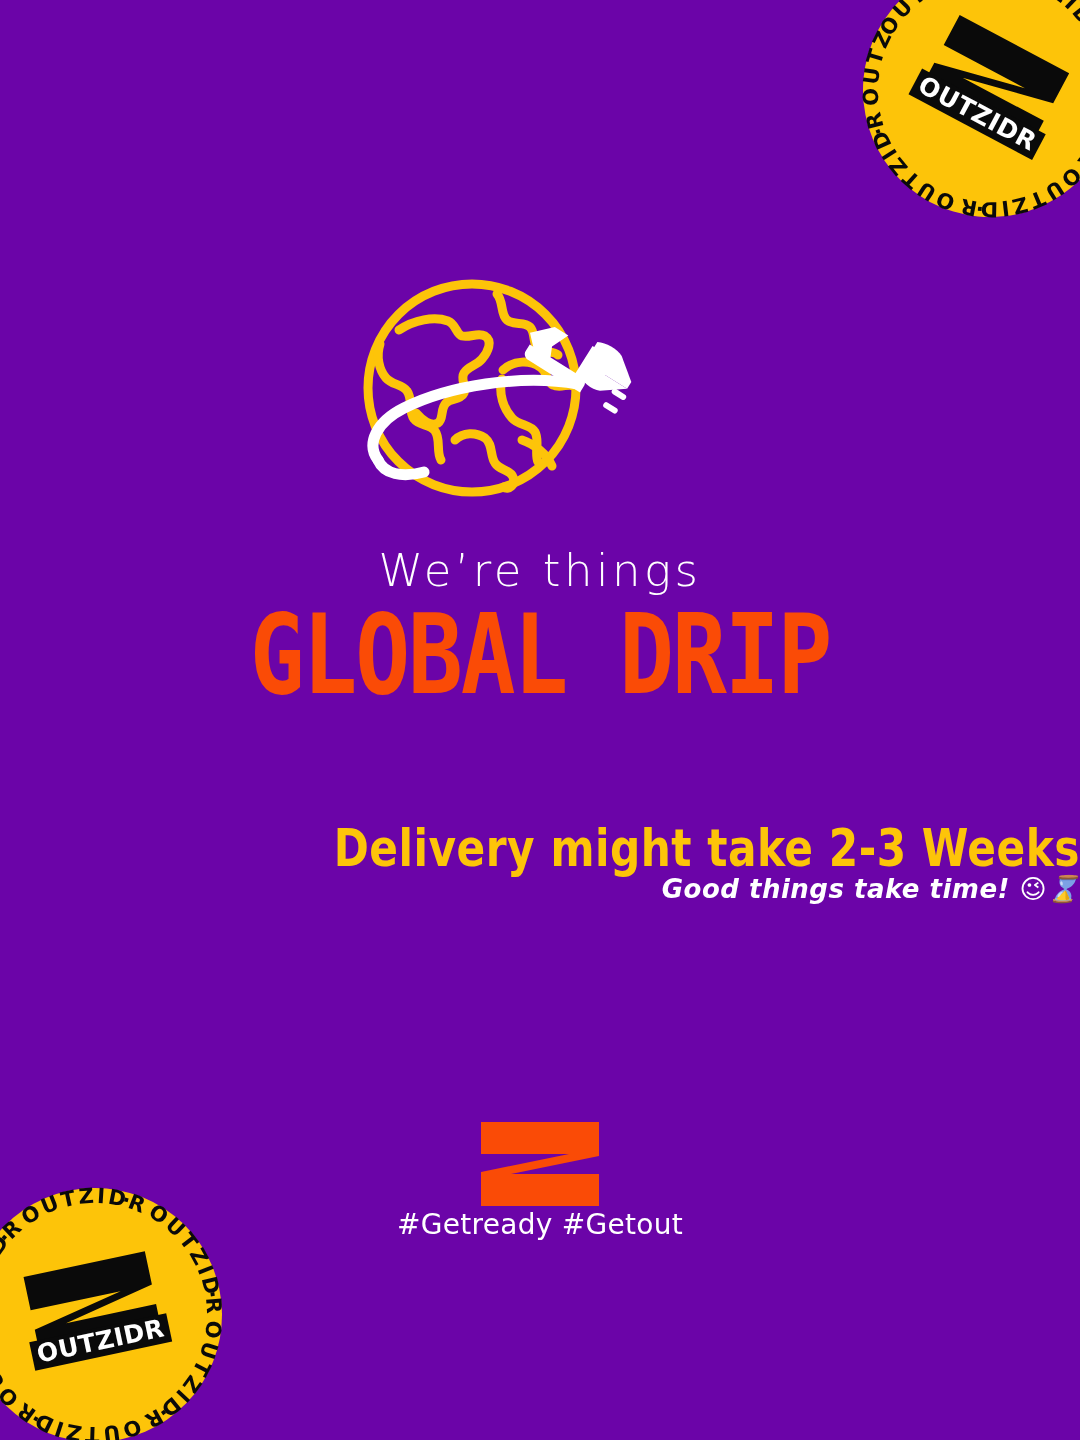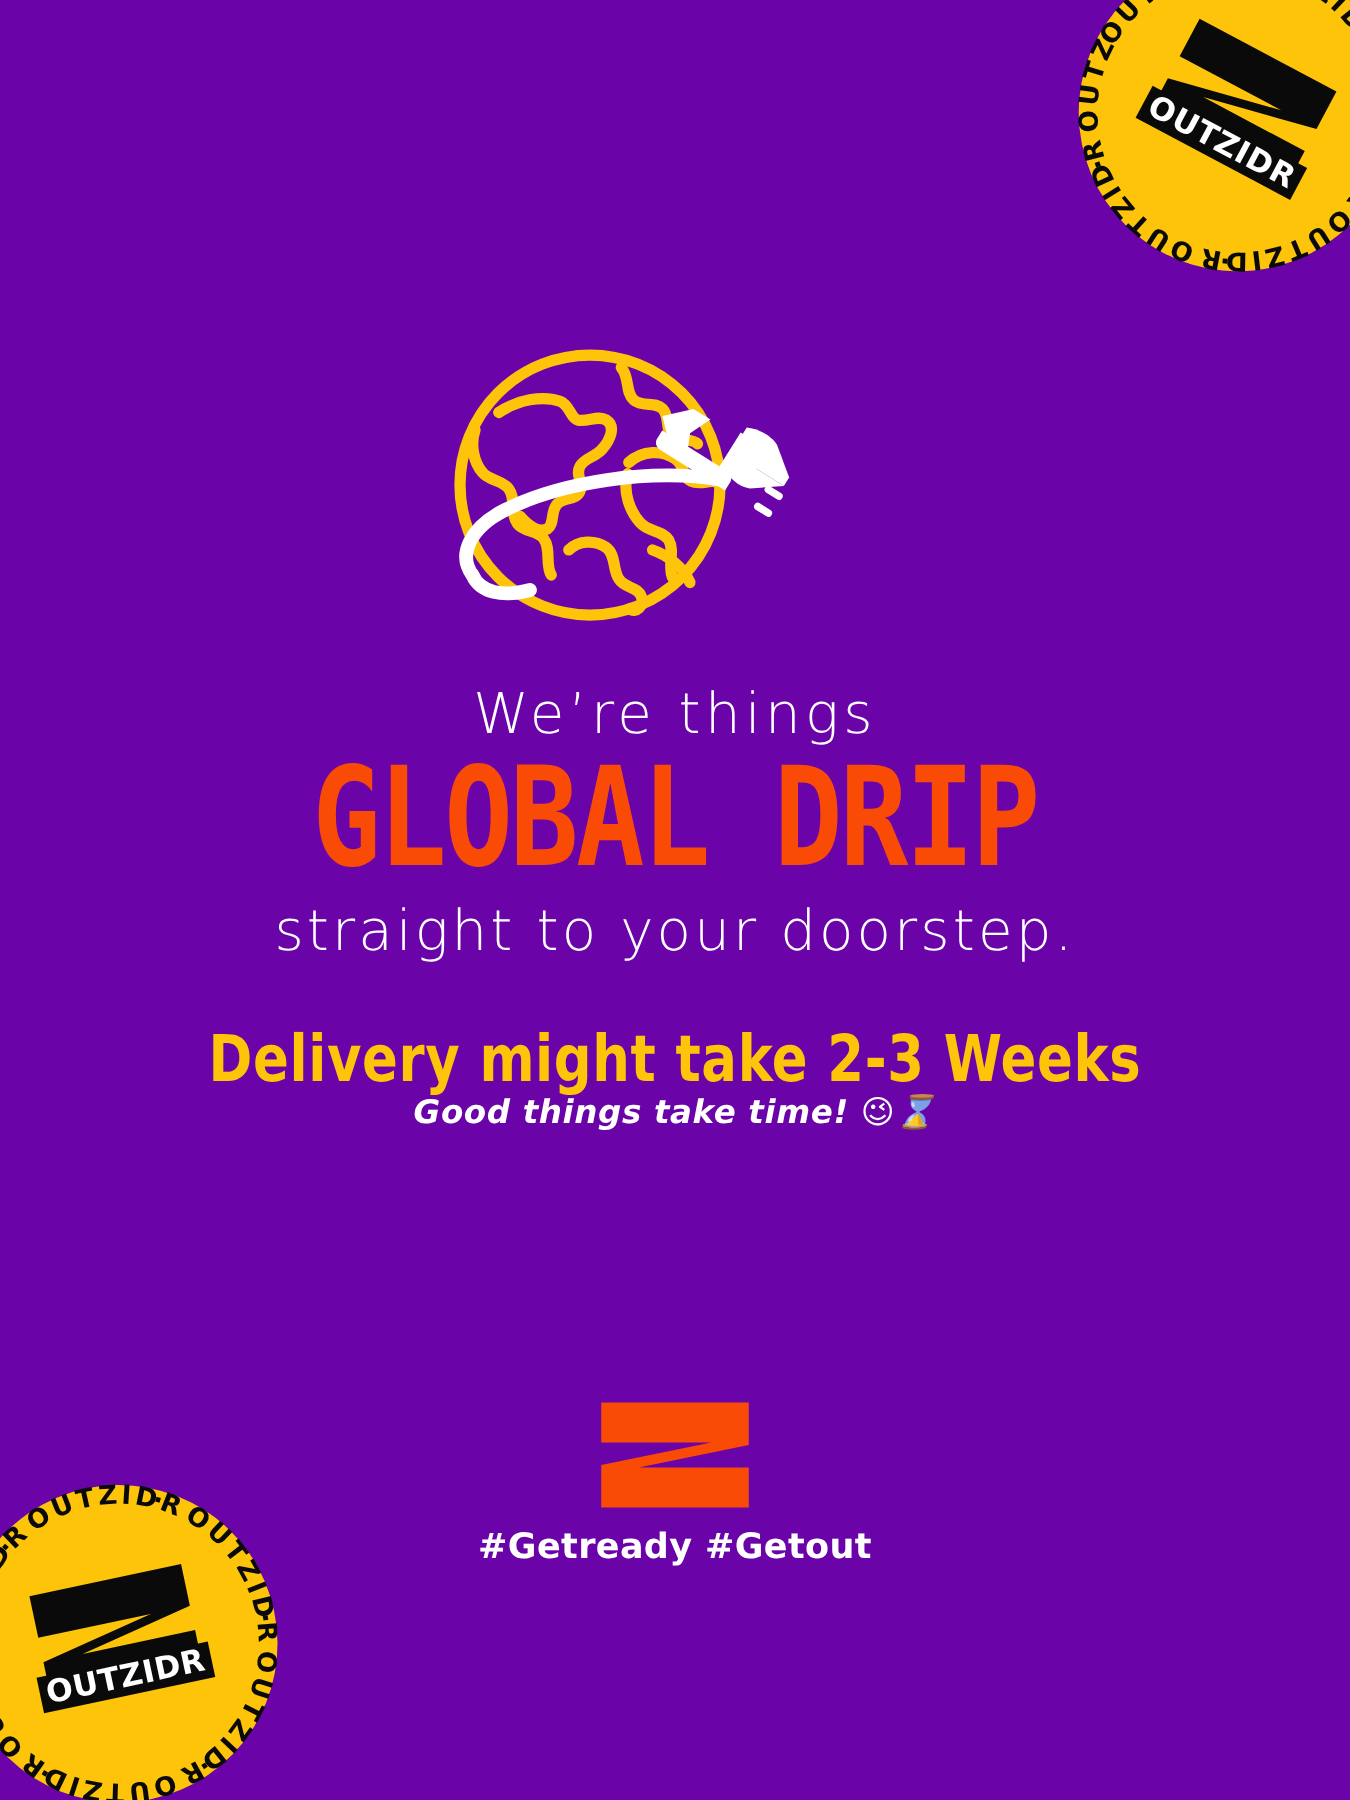--- a/index.html
+++ b/index.html
@@ -63,21 +63,21 @@
     letter-spacing:2.5px;
     color:#FFFFFF;
     line-height:1.0;
     margin-top:16px;
   }
 
   #delivery-block {
     position:absolute;
     left:0; top:822px;
     width:1080px;
-    text-align:center;
+    text-align:right;
   }
   #delivery-headline {
     font-family:"DejaVu Sans Condensed","Liberation Sans", sans-serif;
     font-weight:bold;
     font-size:47px;
     letter-spacing:0.5px;
     color:#FDC409;
     line-height:1.1;
     transform:scaleY(1.1);
   }
@@ -93,25 +93,24 @@
   
   #footer-block {
     position:absolute;
     left:0; top:1120px;
     width:1080px;
     text-align:center;
   }
   #brand-logo-wrap { display:flex; justify-content:center; }
   #hashtags {
     font-family:"DejaVu Sans","Liberation Sans", sans-serif;
-    font-weight:bold;
+    font-weight:normal;
     font-size:28px;
     letter-spacing:0.3px;
     color:#FFFFFF;
-    margin-top:12px;
   }
 </style>
 </head>
 <body>
 
 <div id="poster">
 
   <div class="seal" id="seal-top-right">
     <svg width="300" height="300" viewBox="0 0 300 300">
       <defs>
@@ -187,21 +186,20 @@
         <rect x="100" y="52" width="16" height="6" rx="3"></rect>
         <circle cx="88" cy="16" r="3"></circle>
         <circle cx="97" cy="18" r="3"></circle>
       </g>
     </svg>
   </div>
 
   <div id="copy-block">
     <div id="headline-pre">We’re things</div>
     <div id="headline-main">GLOBAL DRIP</div>
-    <div id="headline-post">straight to your doorstep.</div>
   </div>
 
   <div id="delivery-block">
     <div id="delivery-headline">Delivery might take 2-3 Weeks</div>
     <div id="delivery-subtext">Good things take time! 😉⌛</div>
   </div>
 
   <div id="footer-block">
     <div id="brand-logo-wrap">
       <svg width="126" height="88" viewBox="0 0 126 88">

